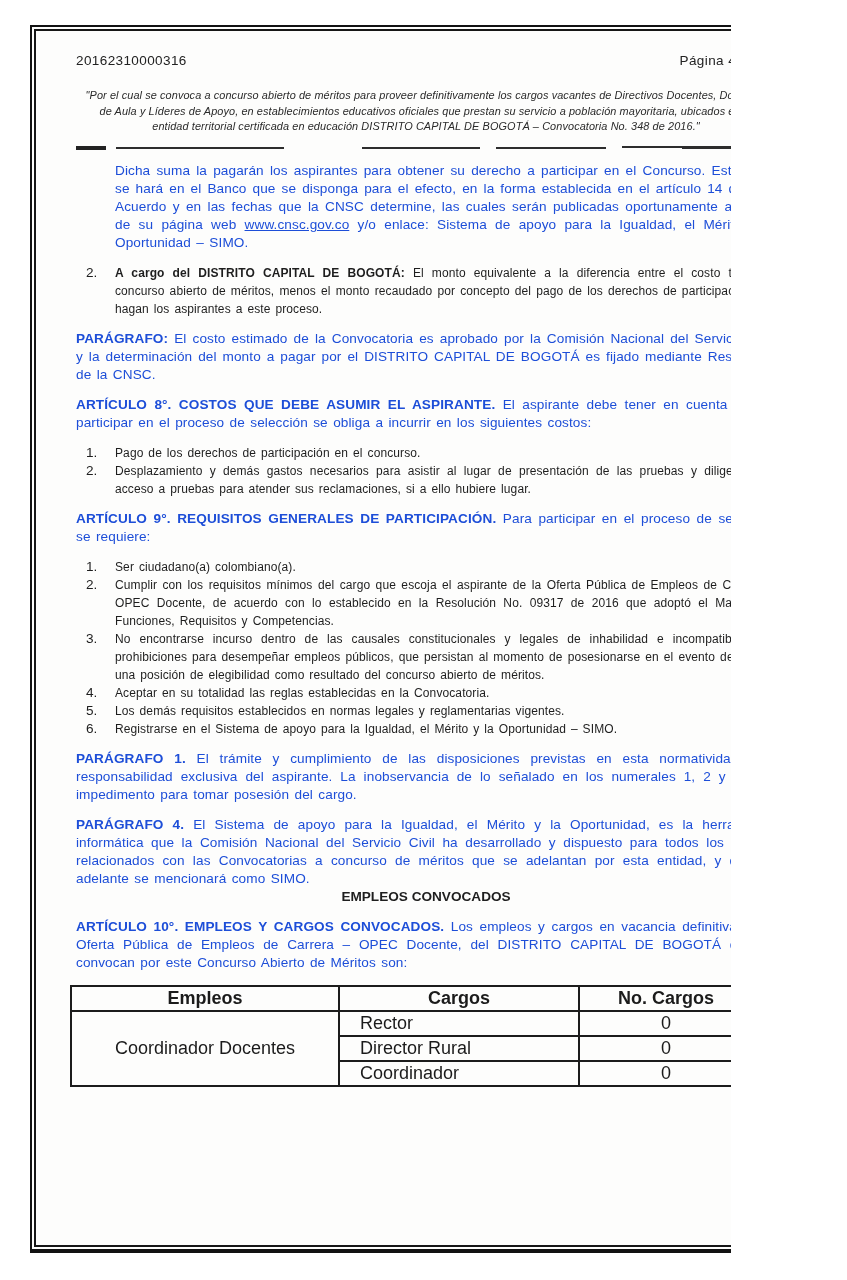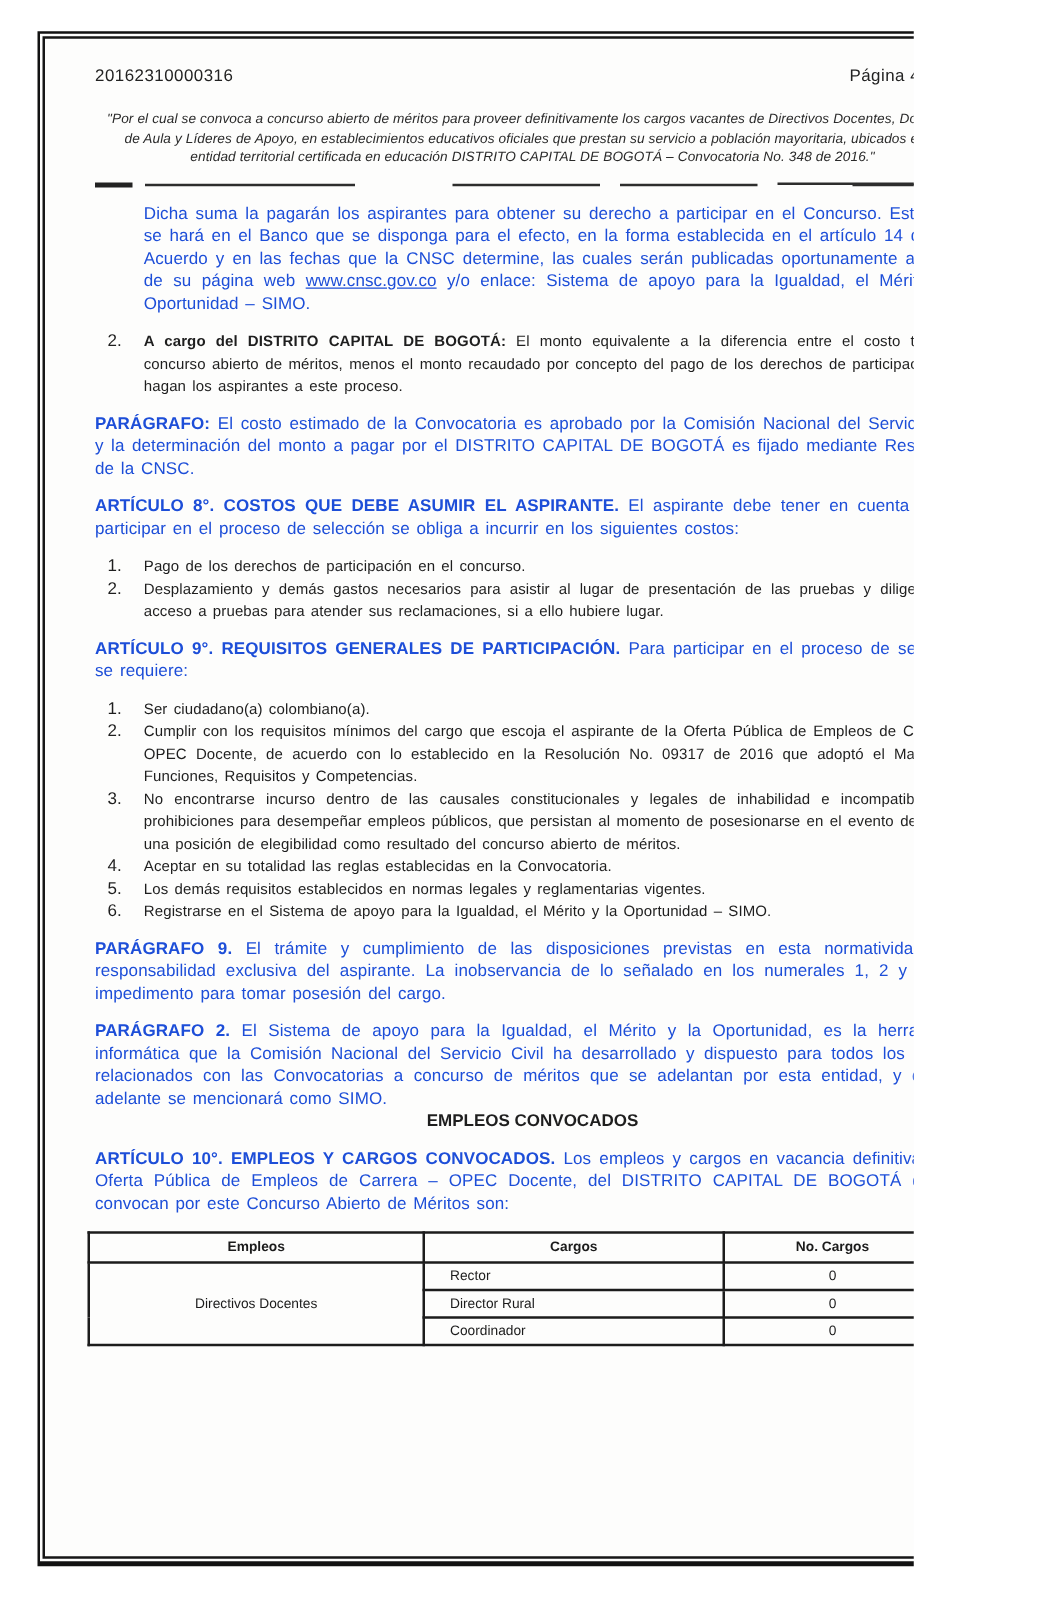--- a/index.html
+++ b/index.html
@@ -67,21 +67,21 @@
   .link{text-decoration:underline;}
 
   .center-head{
     margin:13px 0 0 0;text-align:center;font-weight:bold;
     font-size:13.6px;line-height:18px;
   }
   .center-head.tight{margin-top:0;}
 
   table.emp-table{
     margin:13px 0 0 -6px;width:682px;border-collapse:collapse;
-    font-size:11px;color:#1b1b1b;table-layout:fixed;
+    font-size:18px;color:#1b1b1b;table-layout:fixed;
   }
   .emp-table th,.emp-table td{border:2px solid #1c1c1c;padding:1px 4px;}
   .emp-table th{font-weight:bold;text-align:center;height:20px;}
   .emp-table td{height:18px;}
   .col-empleos{width:268px;}
   .col-cargos{width:240px;}
   .col-count{width:174px;}
   td.group-cell{text-align:center;vertical-align:middle;}
   td.cargo-cell{text-align:left;padding-left:20px;}
   td.count-cell{text-align:center;}
@@ -151,44 +151,44 @@
         <div class="list-item">
           <span class="num">5.</span>
           <p class="li-text">Los demás requisitos establecidos en normas legales y reglamentarias vigentes.</p>
         </div>
         <div class="list-item">
           <span class="num">6.</span>
           <p class="li-text">Registrarse en el Sistema de apoyo para la Igualdad, el Mérito y la Oportunidad – SIMO.</p>
         </div>
       </div>
 
-      <p class="para"><b>PARÁGRAFO 9.</b><span> El trámite y cumplimiento de las disposiciones previstas en esta normatividad será responsabilidad exclusiva del aspirante. La inobservancia de lo señalado en los numerales 1, 2 y 3 será impedimento para tomar posesión del cargo.</span></p>
-
-      <p class="para"><b>PARÁGRAFO 2.</b><span> El Sistema de apoyo para la Igualdad, el Mérito y la Oportunidad, es la herramienta informática que la Comisión Nacional del Servicio Civil ha desarrollado y dispuesto para todos los efectos relacionados con las Convocatorias a concurso de méritos que se adelantan por esta entidad, y que en adelante se mencionará como SIMO.</span></p>
+      <p class="para"><b>PARÁGRAFO 1.</b><span> El trámite y cumplimiento de las disposiciones previstas en esta normatividad será responsabilidad exclusiva del aspirante. La inobservancia de lo señalado en los numerales 1, 2 y 3 será impedimento para tomar posesión del cargo.</span></p>
+
+      <p class="para"><b>PARÁGRAFO 4.</b><span> El Sistema de apoyo para la Igualdad, el Mérito y la Oportunidad, es la herramienta informática que la Comisión Nacional del Servicio Civil ha desarrollado y dispuesto para todos los efectos relacionados con las Convocatorias a concurso de méritos que se adelantan por esta entidad, y que en adelante se mencionará como SIMO.</span></p>
 
       <p class="center-head tight">EMPLEOS CONVOCADOS</p>
 
       <p class="para"><b>ARTÍCULO 10°. EMPLEOS Y CARGOS CONVOCADOS.</b><span> Los empleos y cargos en vacancia definitiva de la Oferta Pública de Empleos de Carrera – OPEC Docente, del DISTRITO CAPITAL DE BOGOTÁ que se convocan por este Concurso Abierto de Méritos son:</span></p>
 
       <table class="emp-table">
         <colgroup>
           <col class="col-empleos">
             <col class="col-cargos">
             <col class="col-count">
         </colgroup>
         <thead>
           <tr>
             <th>Empleos</th>
             <th>Cargos</th>
             <th>No. Cargos</th>
           </tr>
         </thead>
         <tbody>
           <tr>
-            <td class="group-cell" rowspan="3">Directivos Docentes</td>
+            <td class="group-cell" rowspan="3">Coordinador Docentes</td>
             <td class="cargo-cell">Rector</td>
             <td class="count-cell">0</td>
           </tr>
           <tr>
             <td class="cargo-cell">Director Rural</td>
             <td class="count-cell">0</td>
           </tr>
           <tr>
             <td class="cargo-cell">Coordinador</td>
             <td class="count-cell">0</td>

